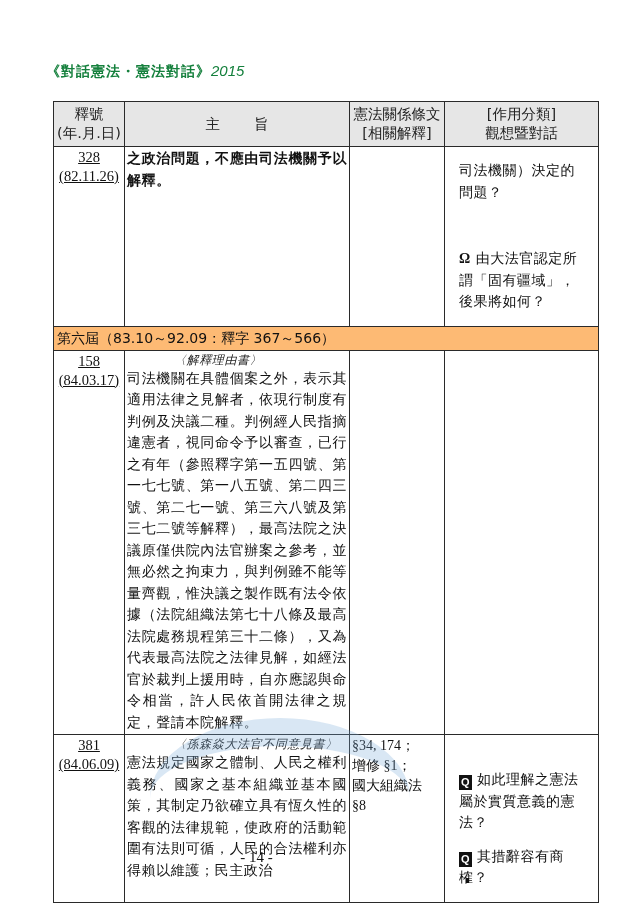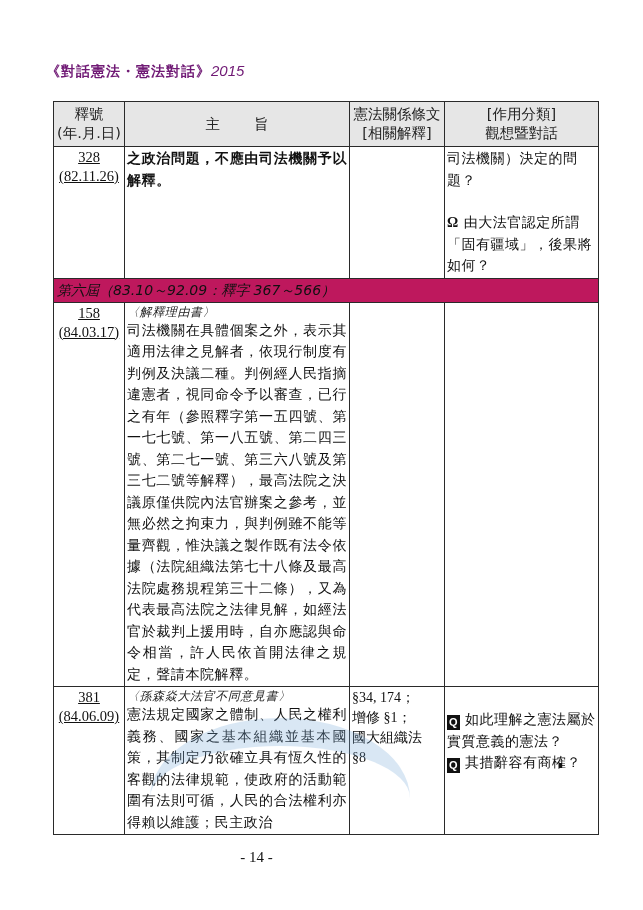--- a/index.html
+++ b/index.html
@@ -3,21 +3,21 @@
   <meta charset="utf-8">
   <style>
     html, body { margin: 0; padding: 0; }
     body {
       width: 643px; height: 910px; background: #ffffff; position: relative; overflow: hidden;
       font-family: "DejaVu Sans", "Liberation Sans", sans-serif; color: #111;
     }
     .page-header {
       position: absolute; left: 46px; top: 62px;
       font-family: "DejaVu Serif", "Liberation Serif", serif;
-      font-size: 14px; font-weight: bold; letter-spacing: 1px; color: #701a75;
+      font-size: 14px; font-weight: bold; letter-spacing: 1px; color: #15803d;
     }
     .page-header .year { font-family: "Liberation Sans", sans-serif; font-style: italic; font-weight: normal; font-size: 15px; letter-spacing: 0; }
     table.main {
       position: absolute; left: 53px; top: 101px; width: 545px;
       border-collapse: collapse; table-layout: fixed;
     }
     table.main td, table.main th {
       border: 1.5px solid #2a2a2a; vertical-align: top; padding: 1px 2px;
       font-size: 14px; line-height: 21.5px;
     }
@@ -26,34 +26,34 @@
       background: #e6e6e6; font-weight: normal; text-align: center; vertical-align: middle !important;
       font-family: "DejaVu Sans", sans-serif; font-size: 14.5px !important; line-height: 19px !important;
       color: #222; height: 42px;
     }
     th .spread { letter-spacing: 34px; padding-left: 34px; }
     .num {
       text-align: center; font-family: "Liberation Serif", "DejaVu Serif", serif; font-size: 14.5px !important; line-height: 19px !important; text-decoration: underline;
     }
     .gist { font-family: "DejaVu Sans", sans-serif; letter-spacing: 0.6px; text-align: justify; }
     .gist .bold { font-weight: bold; }
-    .gist .tag { font-family: "DejaVu Serif", serif; font-style: italic; font-size: 12px; line-height: 16px; display: block; color: #222; }
+    .gist .tag { font-family: "DejaVu Serif", serif; font-style: italic; font-size: 12px; line-height: 16px; display: block; color: #222; margin-left: 47px; }
     .law { font-family: "Liberation Serif", "DejaVu Serif", serif; font-size: 14px; }
     .law div { line-height: 20px; }
     .dialog { font-family: "DejaVu Sans", sans-serif; letter-spacing: 0.5px; }
-    .dialog p { margin: 0; }
+    .dialog p { margin: 12px; }
     .dialog .gap { height: 21px; }
     .omega { font-family: "Liberation Serif", serif; font-weight: bold; }
     .q-icon {
       display: inline-block; width: 13px; height: 15px; background: #111; color: #fff; font-size: 11px;
       line-height: 15px; text-align: center; font-weight: bold; vertical-align: -2px; margin-right: 5px;
       font-family: "Liberation Sans", sans-serif;
     }
     tr.term td {
-      background: #be185d; font-family: "DejaVu Sans", sans-serif; font-size: 14px; line-height: 21px; padding: 1px 3px; font-style: italic;
+      background: #fdba74; font-family: "DejaVu Sans", sans-serif; font-size: 14px; line-height: 21px; padding: 1px 3px;
     }
     tr.r328 td { height: 108px; }
     tr.r374 td { height: 367px; }
     tr.r381 td { height: 140px; }
     .watermark {
       position: absolute; left: 150px; top: 700px; width: 380px; height: 90px; pointer-events: none;
     }
     .wm-arc {
       position: absolute; left: 0; top: 18px; width: 260px; height: 160px; border-radius: 50%;
       border-top: 28px solid rgba(120,170,215,0.28); box-sizing: border-box;

